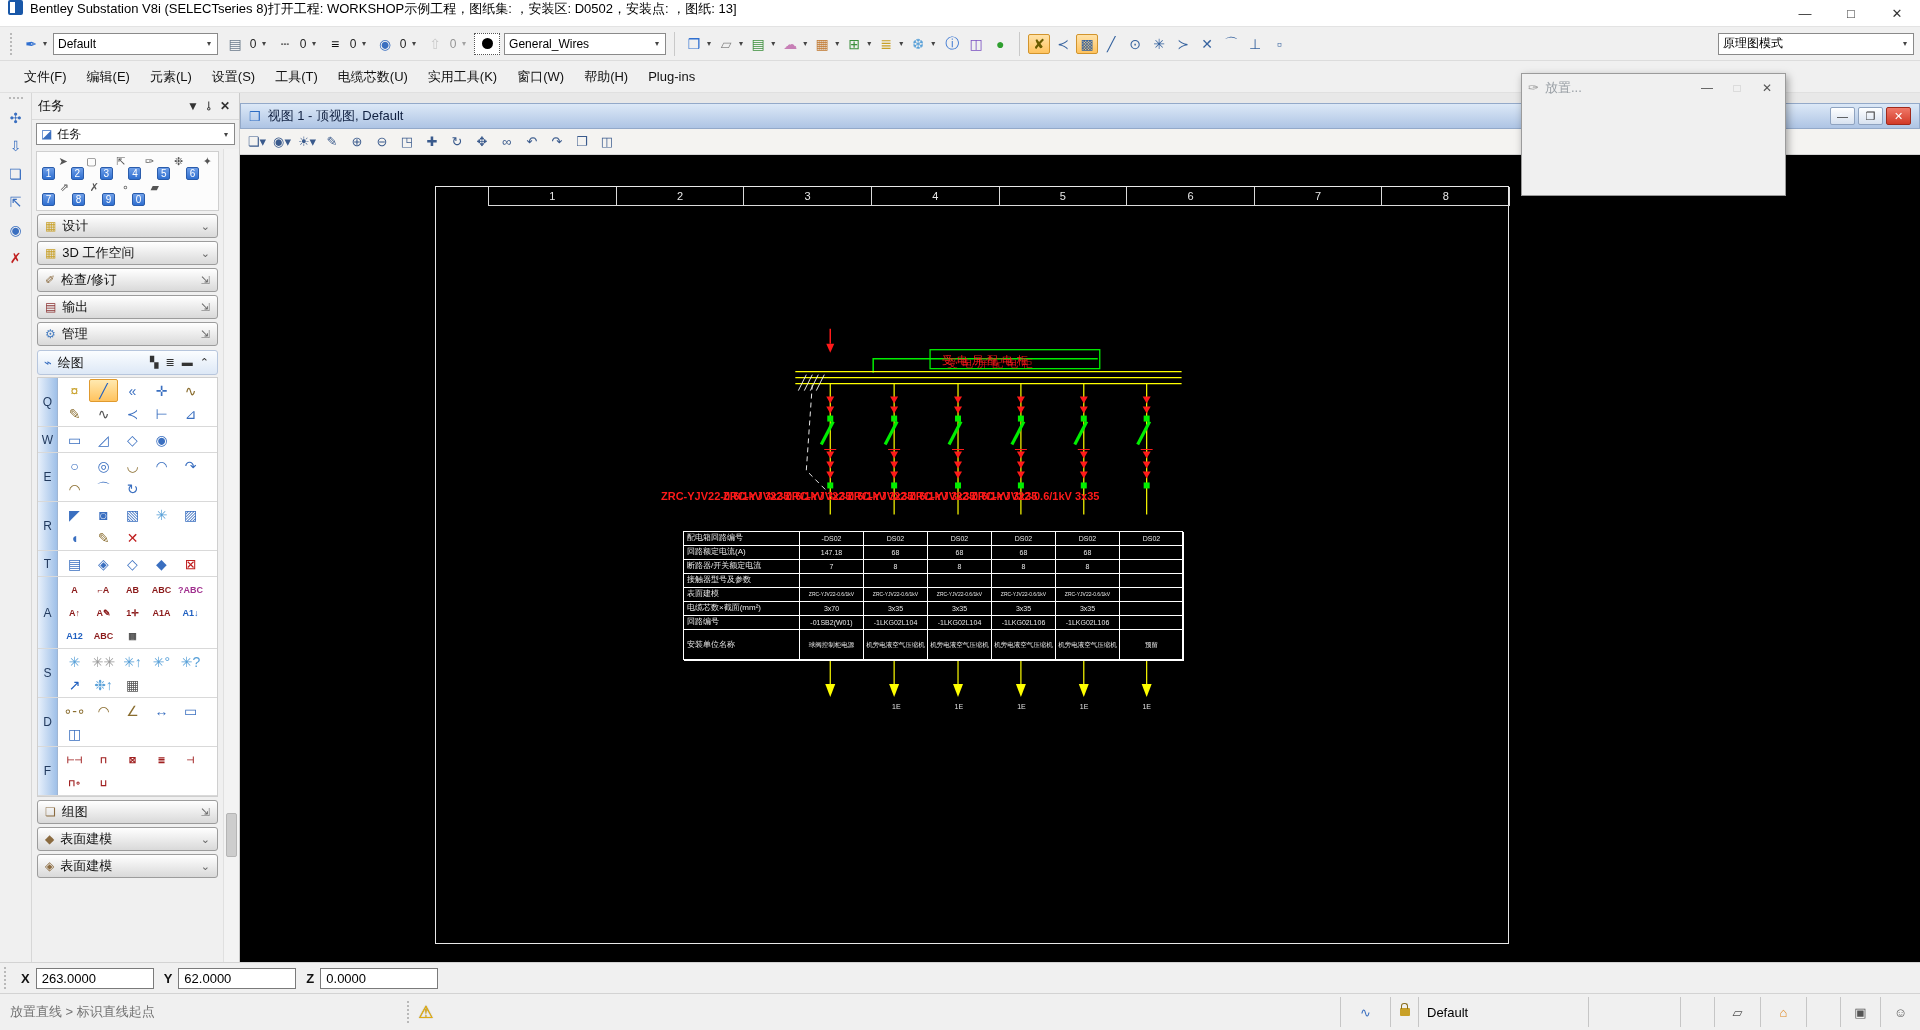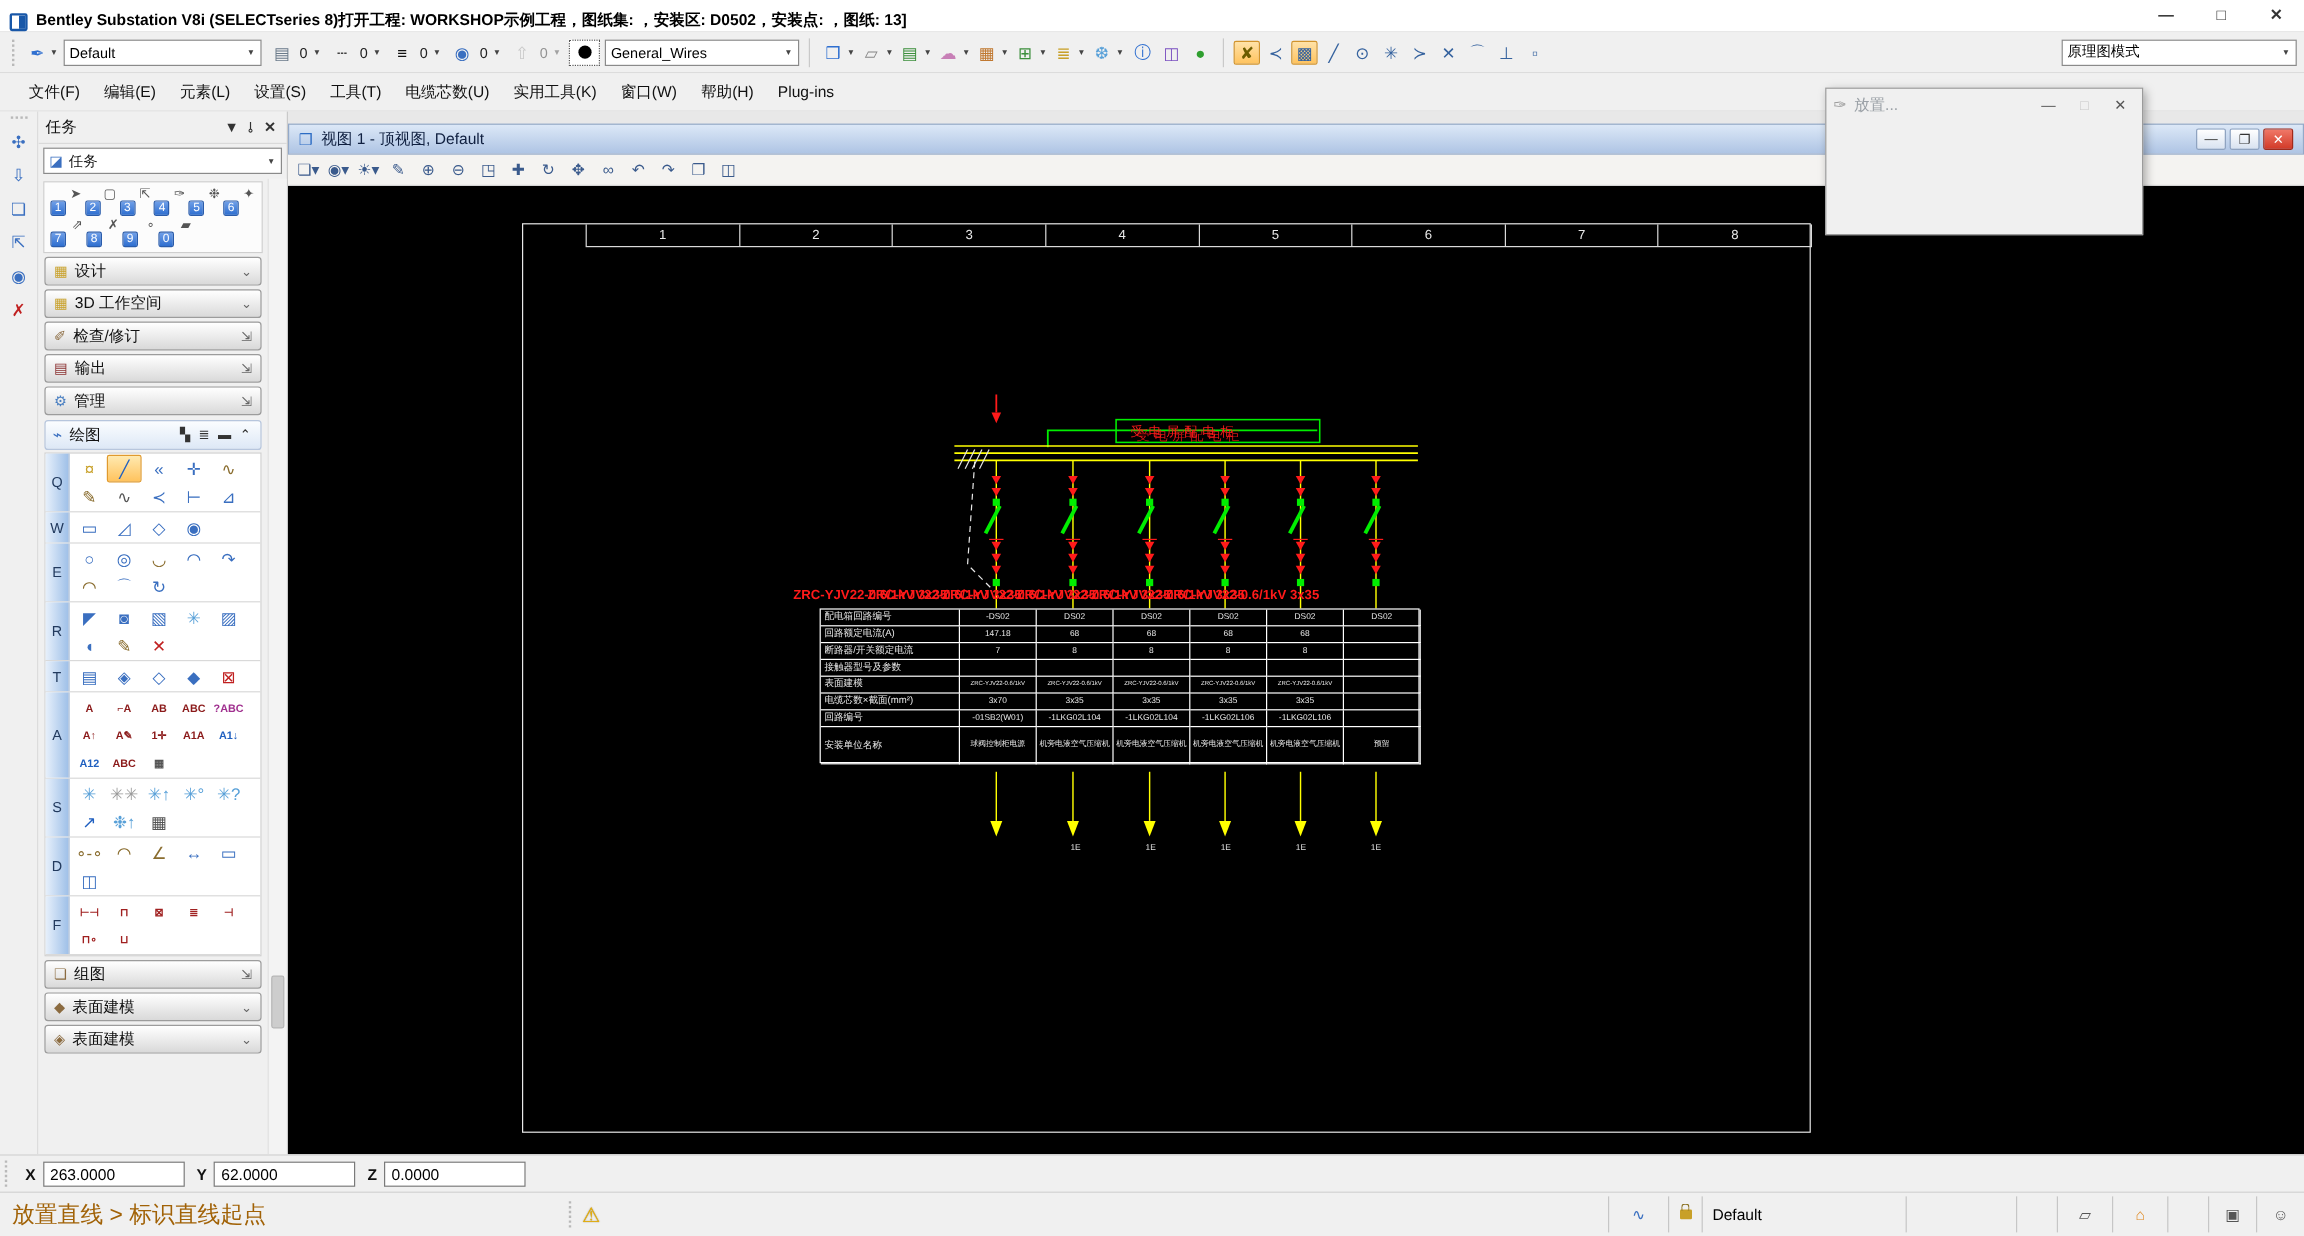--- a/index.html
+++ b/index.html
@@ -1,20 +1,20 @@
 <!DOCTYPE html>
 <html><head>
 <meta charset="utf-8">
 <style>
   * { margin:0; padding:0; box-sizing:border-box; }
   html,body { width:1920px; height:1030px; overflow:hidden; font-family:"Liberation Sans",sans-serif; background:#efefef; }
   body { position:relative; font-size:13px; color:#111; }
 
   
-  .titlebar { position:absolute; left:0; top:0; width:1920px; height:27px; background:#ffffff; display:flex; align-items:flex-end; border-bottom:1px solid #e3e3e3;font-weight:bold; }
+  .titlebar { position:absolute; left:0; top:0; width:1920px; height:27px; background:#ffffff; display:flex; align-items:flex-start; border-bottom:1px solid #e3e3e3; }
   .appicon { width:15px; height:15px; margin:0 7px 0 8px; border:2px solid #1857a8; border-radius:2px; background:linear-gradient(90deg,#ffffff 50%,#1857a8 50%); }
   .title-text { font-size:13px; color:#000; white-space:nowrap; }
   .winbtns { margin-left:auto; display:flex; height:27px; }
   .wbtn { width:46px; height:27px; display:flex; align-items:center; justify-content:center; font-size:13px; color:#333; }
 
   
   .toolbar { position:absolute; left:0; top:27px; width:1920px; height:34px; background:#f0f0f0; border-bottom:1px solid #dcdcdc; display:flex; align-items:center; padding:0 6px 0 10px; gap:4px; }
   .grip { width:4px; height:22px; border-left:2px dotted #b9b9b9; margin-right:3px; }
   .tbic { display:inline-flex; width:20px; height:20px; align-items:center; justify-content:center; font-size:14px; }
   .dd { font-size:8px; color:#444; padding:0 2px; }
@@ -88,38 +88,38 @@
   .canvas { position:absolute; left:0; top:62px; width:1680px; height:807px; background:#000; }
 
   
   .drawing { position:absolute; left:195px; top:31px; width:1074px; height:758px; border:1px solid #e8e8e8; }
   .ruler { position:absolute; left:52px; top:0; width:1022px; height:19px; display:flex; border-bottom:1px solid #dadada; }
   .rcell { flex:1; display:flex; align-items:center; justify-content:center; color:#e8e8e8; font-size:11px; border-left:1px solid #dadada; }
   .rcell:last-child { border-right:1px solid #dadada; }
   .dsvg { position:absolute; inset:0; }
   .cabletext { position:absolute; left:225px; top:303px; height:14px; }
   .cabletext span { position:absolute; top:0; white-space:nowrap; color:#ff1a1a; font-size:11px; font-weight:bold; }
-  .dtable { position:absolute; left:247px; top:320px; width:500px; height:129px; display:grid; grid-template-columns:116px repeat(6,64px); grid-template-rows:repeat(7,14px) 31px; border:1px solid #fff; background:#000; }
+  .dtable { position:absolute; left:247px; top:344px; width:500px; height:129px; display:grid; grid-template-columns:116px repeat(6,64px); grid-template-rows:repeat(7,14px) 31px; border:1px solid #fff; background:#000; }
   .trow { display:contents; }
   .dtable span { border-right:1px solid #fff; border-bottom:1px solid #fff; color:#e8e8e8; overflow:hidden; display:flex; align-items:center; justify-content:center; font-size:7px; line-height:1.05; text-align:center; }
   .dtable span.tlabel { justify-content:flex-start; padding-left:3px; font-size:8px; white-space:nowrap; }
   .trow:nth-of-type(5) span.tval { font-size:5px; }
   .trow:nth-of-type(8) span.tval { font-size:6.5px; white-space:normal; padding:0 1px; }
   .flabels { position:absolute; left:429px; top:516px; width:313px; display:flex; }
   .flabels span { flex:1; text-align:center; color:#e0e0e0; font-size:7px; }
 
   
   .coordbar { position:absolute; left:0; top:962px; width:1920px; height:31px; background:#f0f0f0; border-top:1px solid #d3d3d3; display:flex; align-items:center; }
   .coordbar .grip { margin-left:4px; }
   .clabel { font-weight:bold; font-size:13px; margin:0 6px 0 10px; }
   .cinput { width:118px; height:21px; background:#fff; border:1px solid #7a7a7a; font-size:13px; padding:1px 5px; color:#000; font-family:"Liberation Sans",sans-serif; }
 
   
   .statusbar { position:absolute; left:0; top:993px; width:1920px; height:37px; background:#f0f0f0; border-top:1px solid #d3d3d3; display:flex; align-items:center; }
-  .smsg { margin-left:10px; font-size:19px; color:#a16207; }
+  .smsg { margin-left:10px; font-size:13px; color:#737373; }
   .sdots { border-left:2px dotted #b9b9b9; height:22px; margin-left:252px; }
   .warncell { width:34px; height:28px; display:flex; align-items:center; justify-content:center; }
   .warn { color:#f0b400; font-size:17px; text-shadow:0 0 1px #6b5000; }
   .srcells { margin-left:auto; display:flex; align-items:center; height:30px; }
   .scell { height:30px; display:flex; align-items:center; justify-content:center; border-left:1px solid #c6c6c6; font-size:13px; color:#555; }
   .lockic { width:10px; height:8px; background:#c8a028; border-radius:1px; position:relative; }
   .lockic:before { content:""; position:absolute; top:-5px; left:1px; width:5px; height:5px; border:1.5px solid #8a7020; border-bottom:none; border-radius:3px 3px 0 0; }
 
   
   .dialog { position:absolute; left:1521px; top:73px; width:265px; height:123px; background:#f0f0f0; border:1px solid #9b9b9b; box-shadow:2px 3px 8px rgba(0,0,0,.35); }

